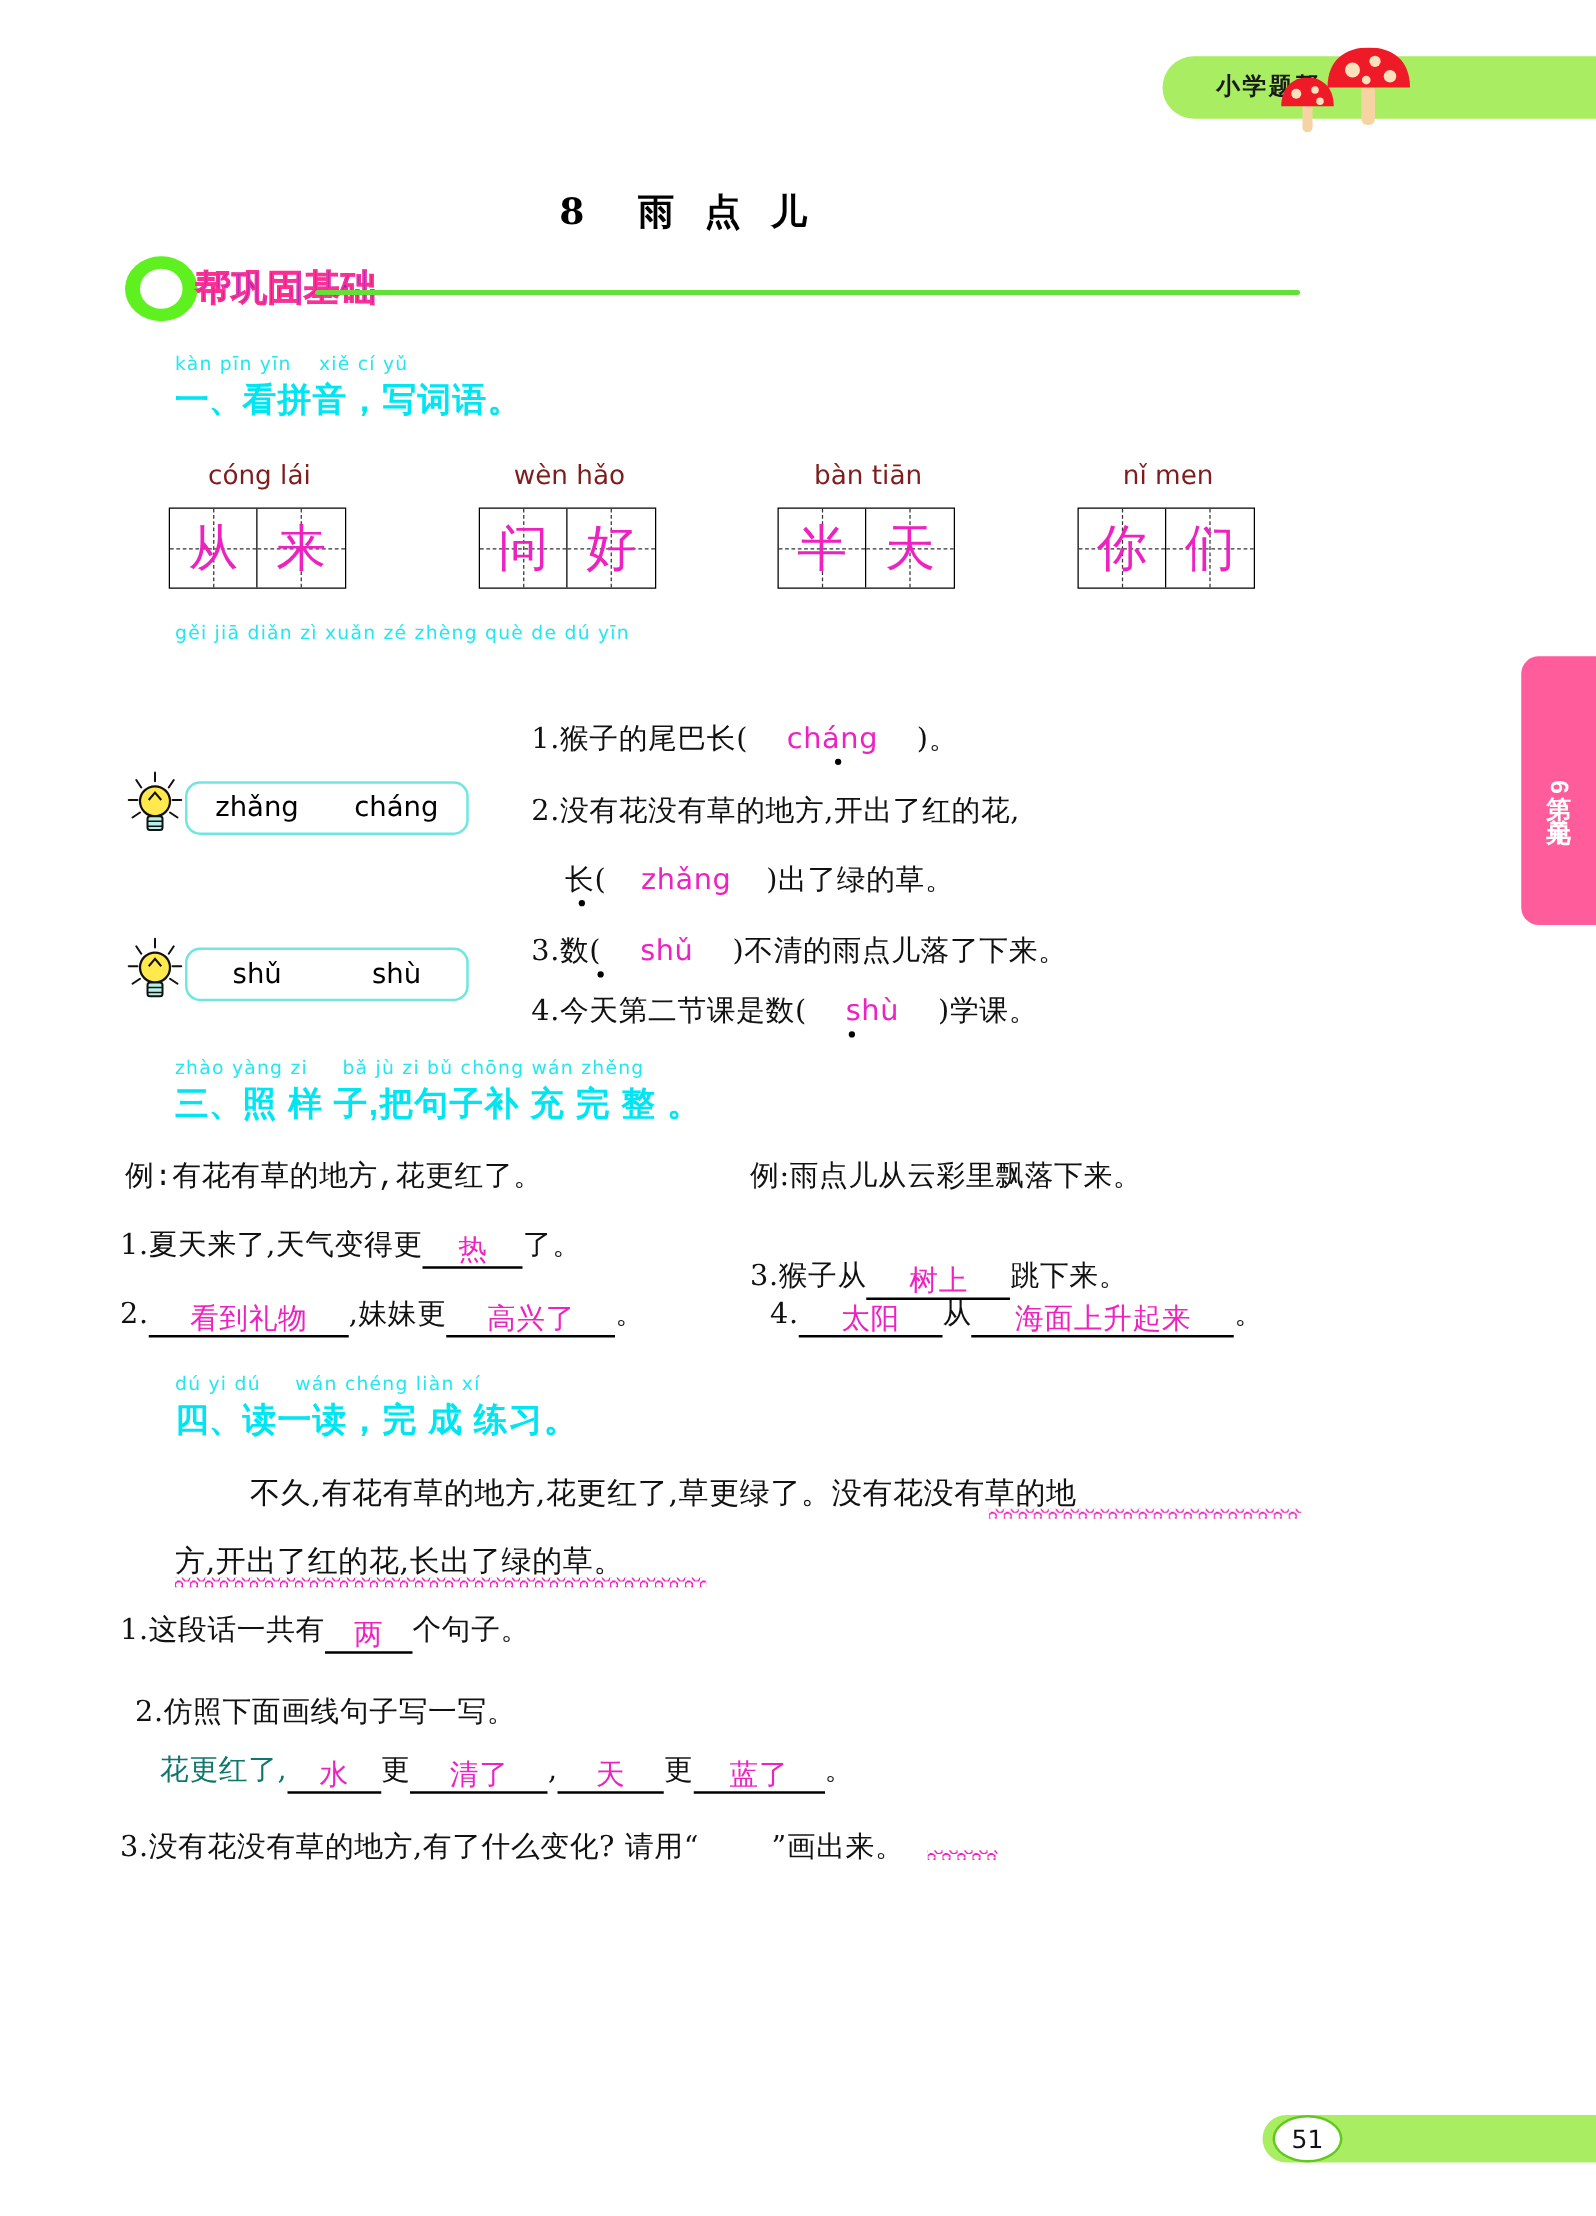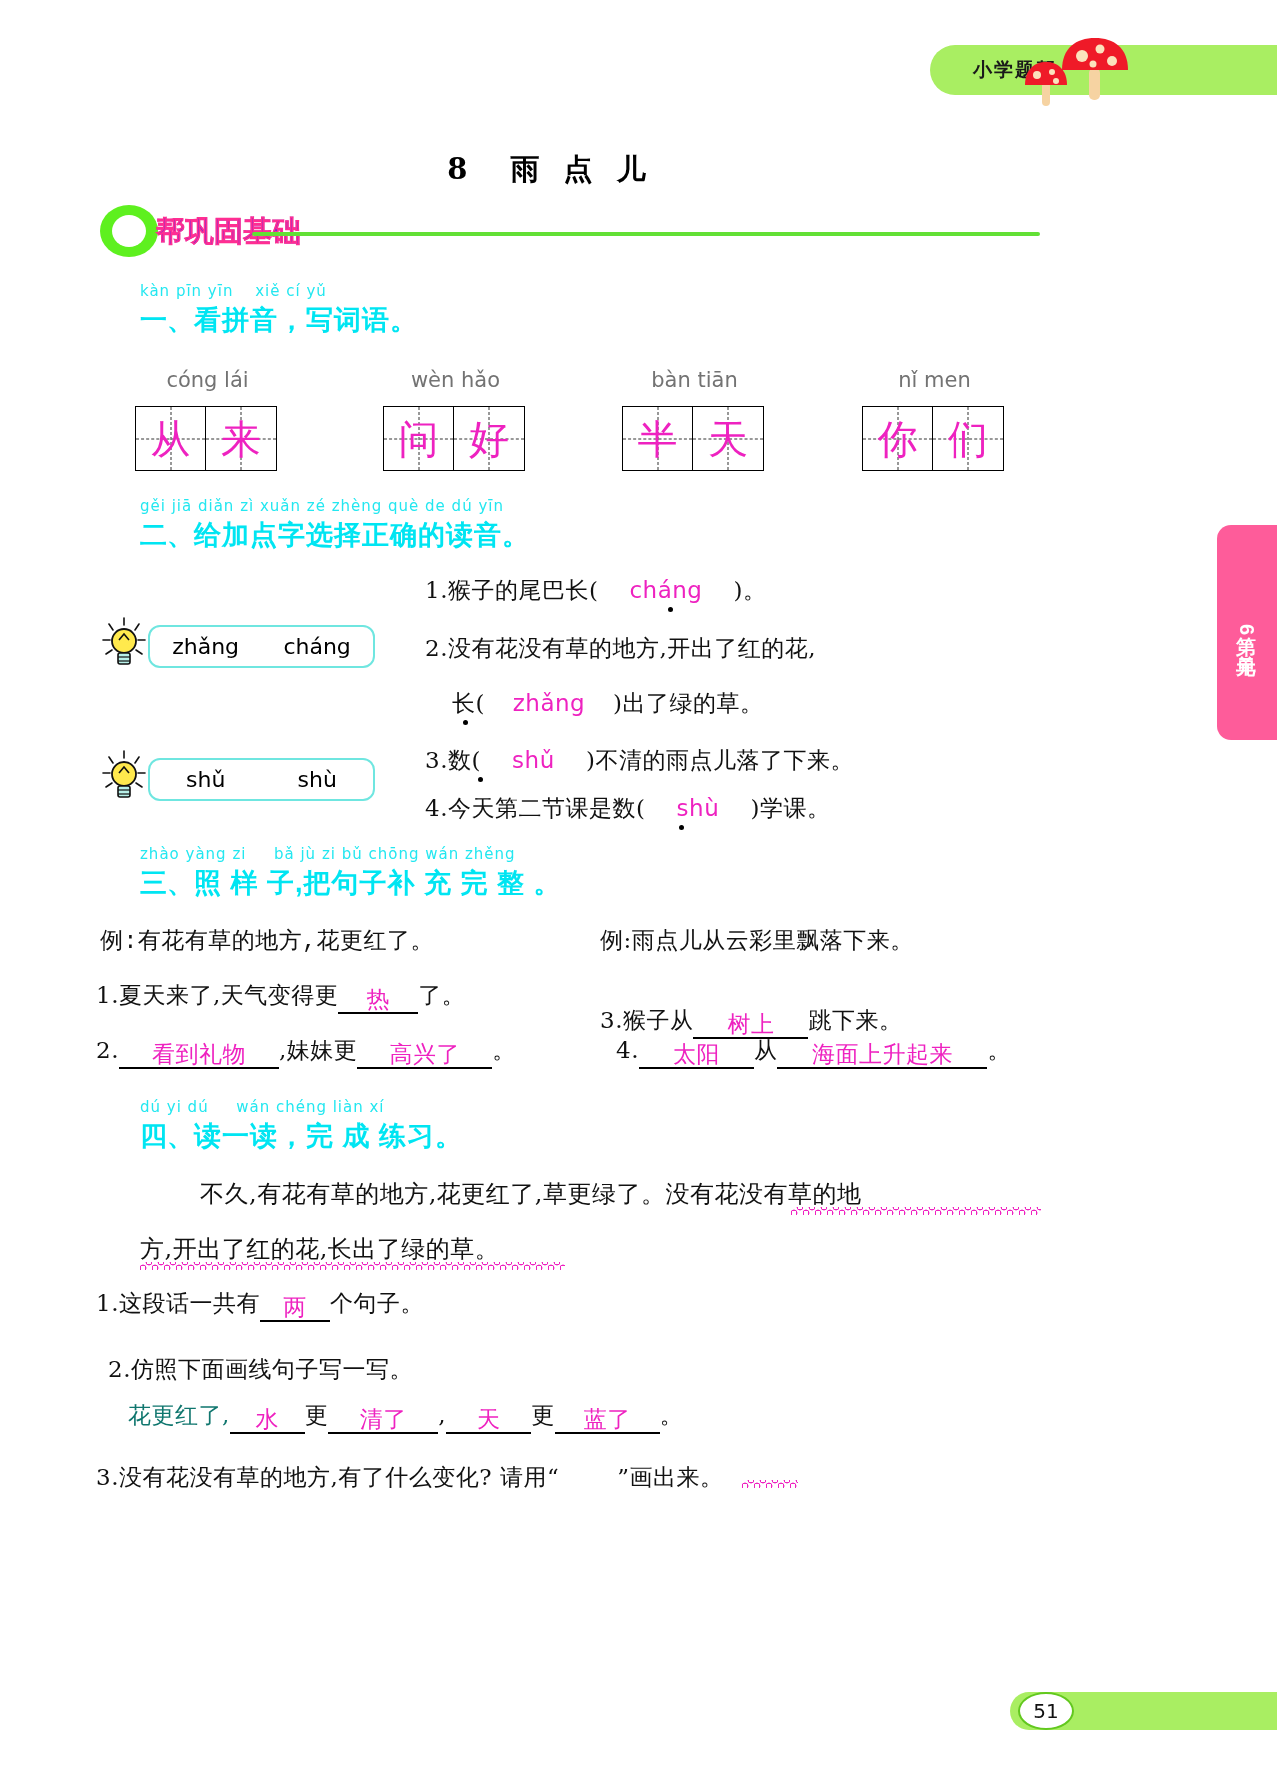--- a/index.html
+++ b/index.html
@@ -60,21 +60,21 @@
   }
   .q-title{
     font-size:27px; color:#00e5f2; font-weight:bold; white-space:nowrap;
     letter-spacing:1px; margin-top:1px;
   }
   .q-title .num{ letter-spacing:0px; }
 
   
   .py-label{
     position:absolute; font-family:"DejaVu Sans", sans-serif;
-    font-size:21px; color:#737373; white-space:nowrap; text-align:center;
+    font-size:21px; color:#7f1d1d; white-space:nowrap; text-align:center;
   }
   .grid{
     position:absolute; display:flex; border:1.6px solid #000;
   }
   .cell{
     width:70px; height:63px; position:relative;
     border-right:1.6px solid #000;
     display:flex; align-items:center; justify-content:center;
   }
   .cell:last-child{ border-right:none; }
@@ -226,21 +226,20 @@
   <div class="cell">
       <span class="hz">你</span>
     </div>
   <div class="cell">
       <span class="hz">们</span>
     </div>
 </div>
 
 <div class="q-head" style="left:140px; top:497px;">
   <div class="q-pinyin">gěi jiā diǎn zì xuǎn zé zhèng què de dú yīn</div>
-  <div class="q-title"><span class="num">二、</span><span>给加点字选择正确的读音。</span></div>
 </div>
 
 <div class="bulb-box" style="left:100px; top:625px; width:280px; height:45px;">
   <svg class="bulb-icon" viewBox="0 0 48 56">
     <g stroke="#111" stroke-width="1.6" stroke-linecap="round">
       <line x1="24" y1="2" x2="24" y2="9"></line>
       <line x1="9" y1="8" x2="13" y2="14"></line>
       <line x1="39" y1="8" x2="35" y2="14"></line>
       <line x1="3" y1="24" x2="10" y2="24"></line>
       <line x1="45" y1="24" x2="38" y2="24"></line>

